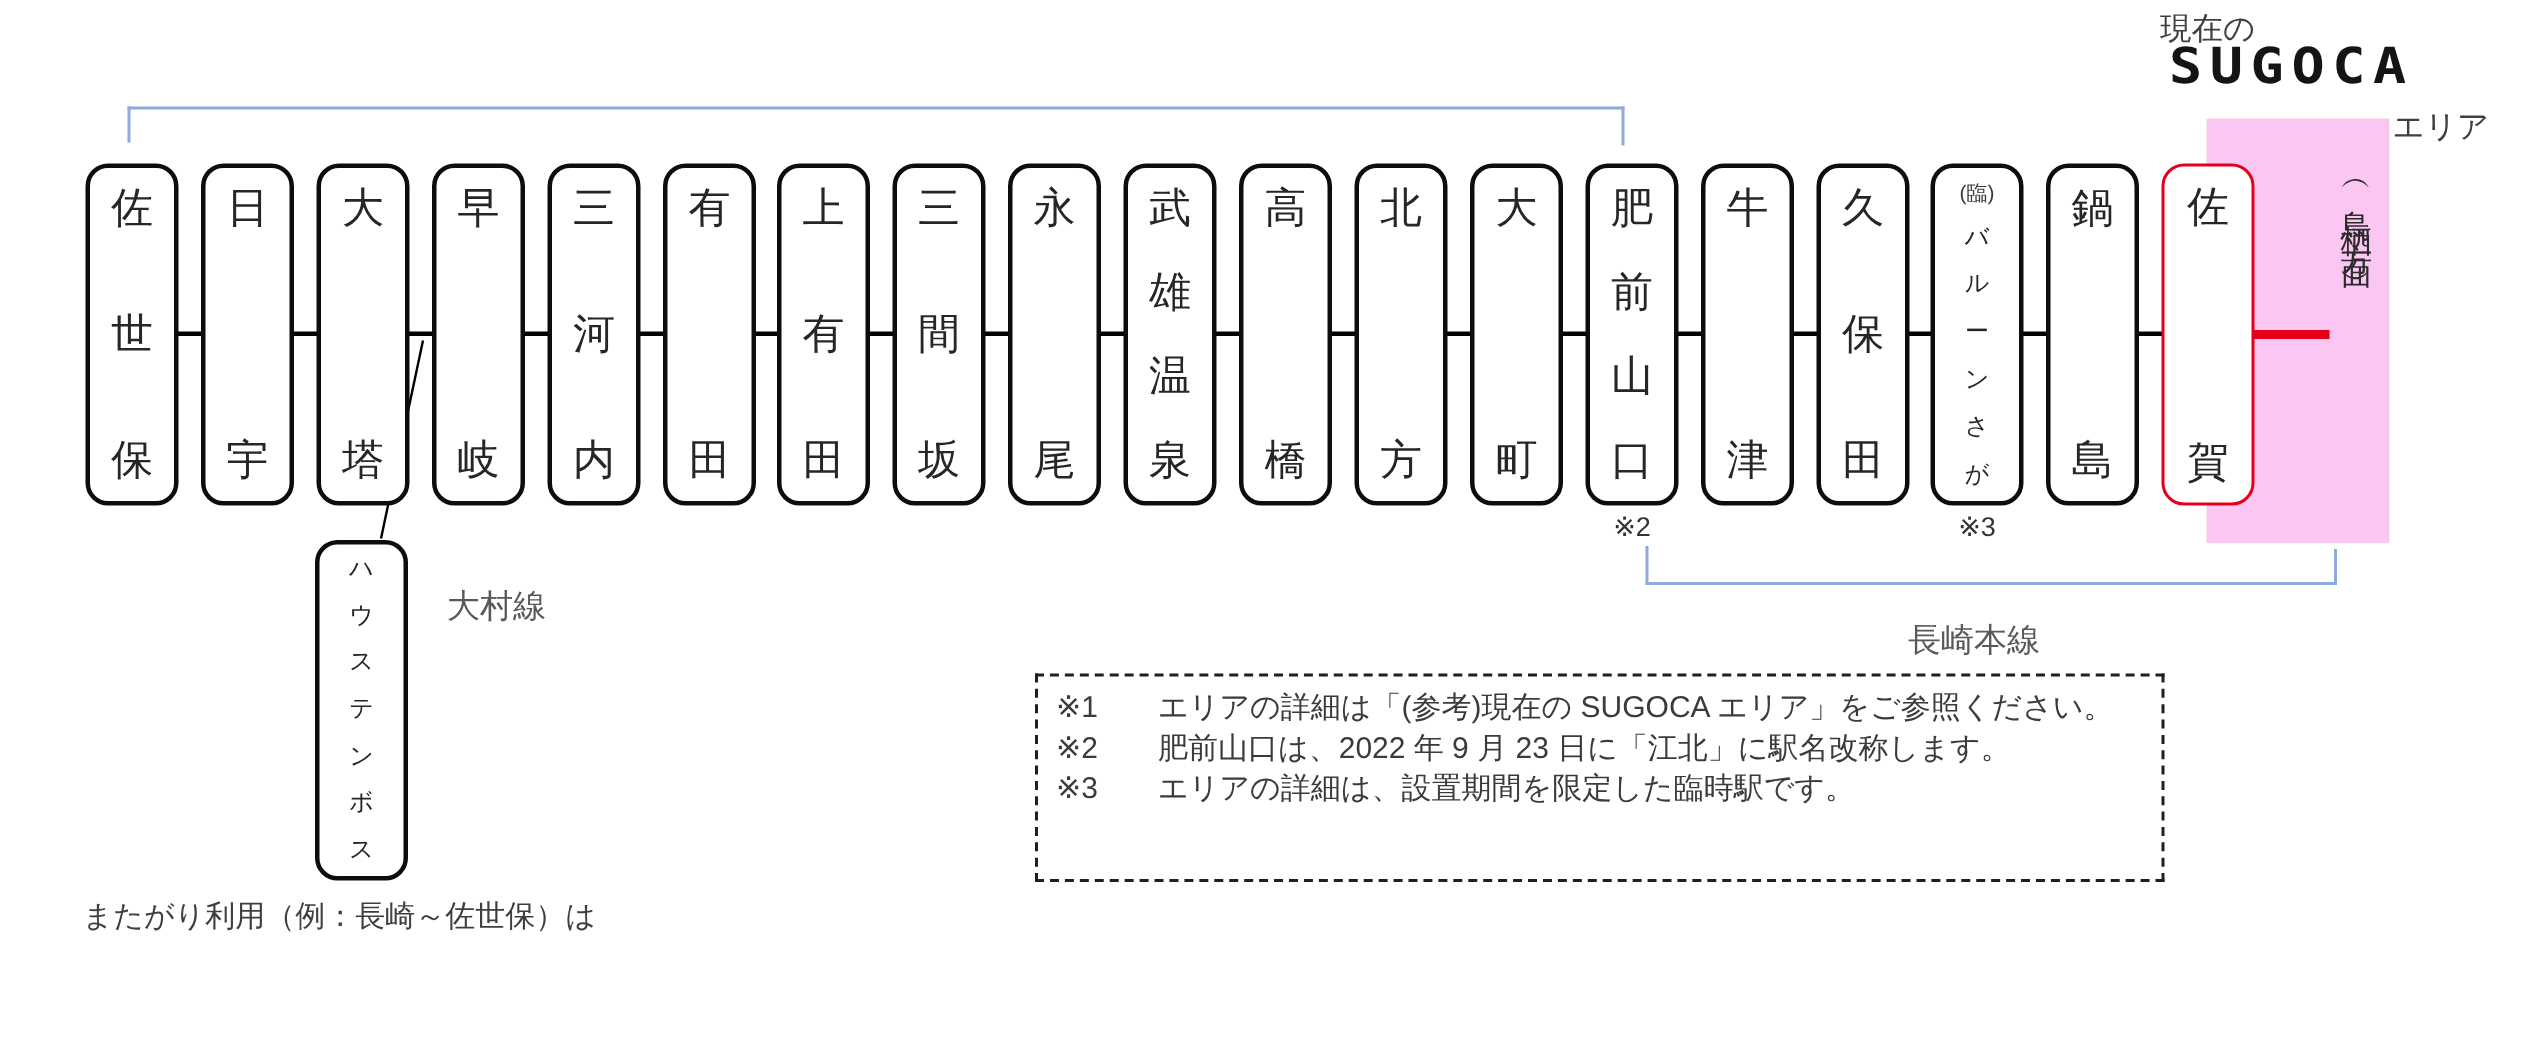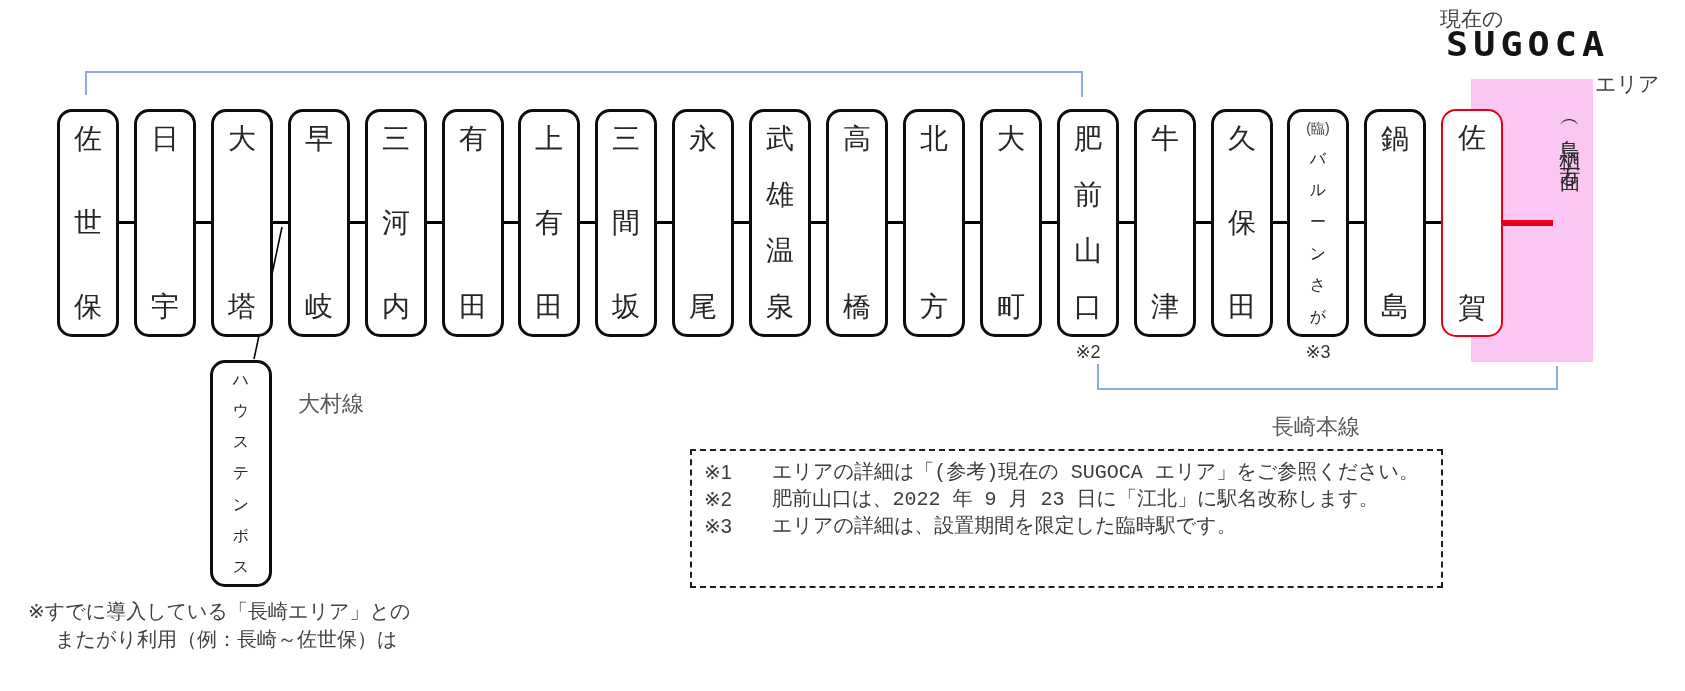--- a/index.html
+++ b/index.html
@@ -64,21 +64,21 @@
     padding:9px 0;font-size:16px;color:#262626;line-height:1;
   }
   .omura-svg{position:absolute;left:245px;top:222px;z-index:2;}
   
   .notes-box{
     position:absolute;left:690px;top:449px;width:753px;height:139px;box-sizing:border-box;
     border:2px dashed #1f1f1f;padding:8px 12px;z-index:4;background:#fff;
   }
   .note-row{display:flex;font-size:20px;line-height:27px;color:var(--text-dark);}
   .note-marker{flex:0 0 68px;}
-  .note-text{flex:1;font-family:Liberation Mono, monospace;}
+  .note-text{flex:1;}
   
   .bottom-note{position:absolute;left:28px;top:597px;font-size:20px;line-height:28px;color:#3f3f3f;white-space:nowrap;}
   .bottom-note .cont{margin-left:27px;}
 </style>
 </head>
 <body>
 
 <div class="canvas">
 
   <div class="pink-area"></div>
@@ -234,17 +234,16 @@
         <span class="note-marker">※2</span>
         <span class="note-text">肥前山口は、2022 年 9 月 23 日に「江北」に駅名改称します。</span>
       </div>
       <div class="note-row">
         <span class="note-marker">※3</span>
         <span class="note-text">エリアの詳細は、設置期間を限定した臨時駅です。</span>
       </div>
     </div>
 
   <div class="bottom-note">
-    <div>※すでに導入している「長崎エリア」との</div>
     <div class="cont">またがり利用（例：長崎～佐世保）は</div>
   </div>
 
 </div>
 
 </body></html>

